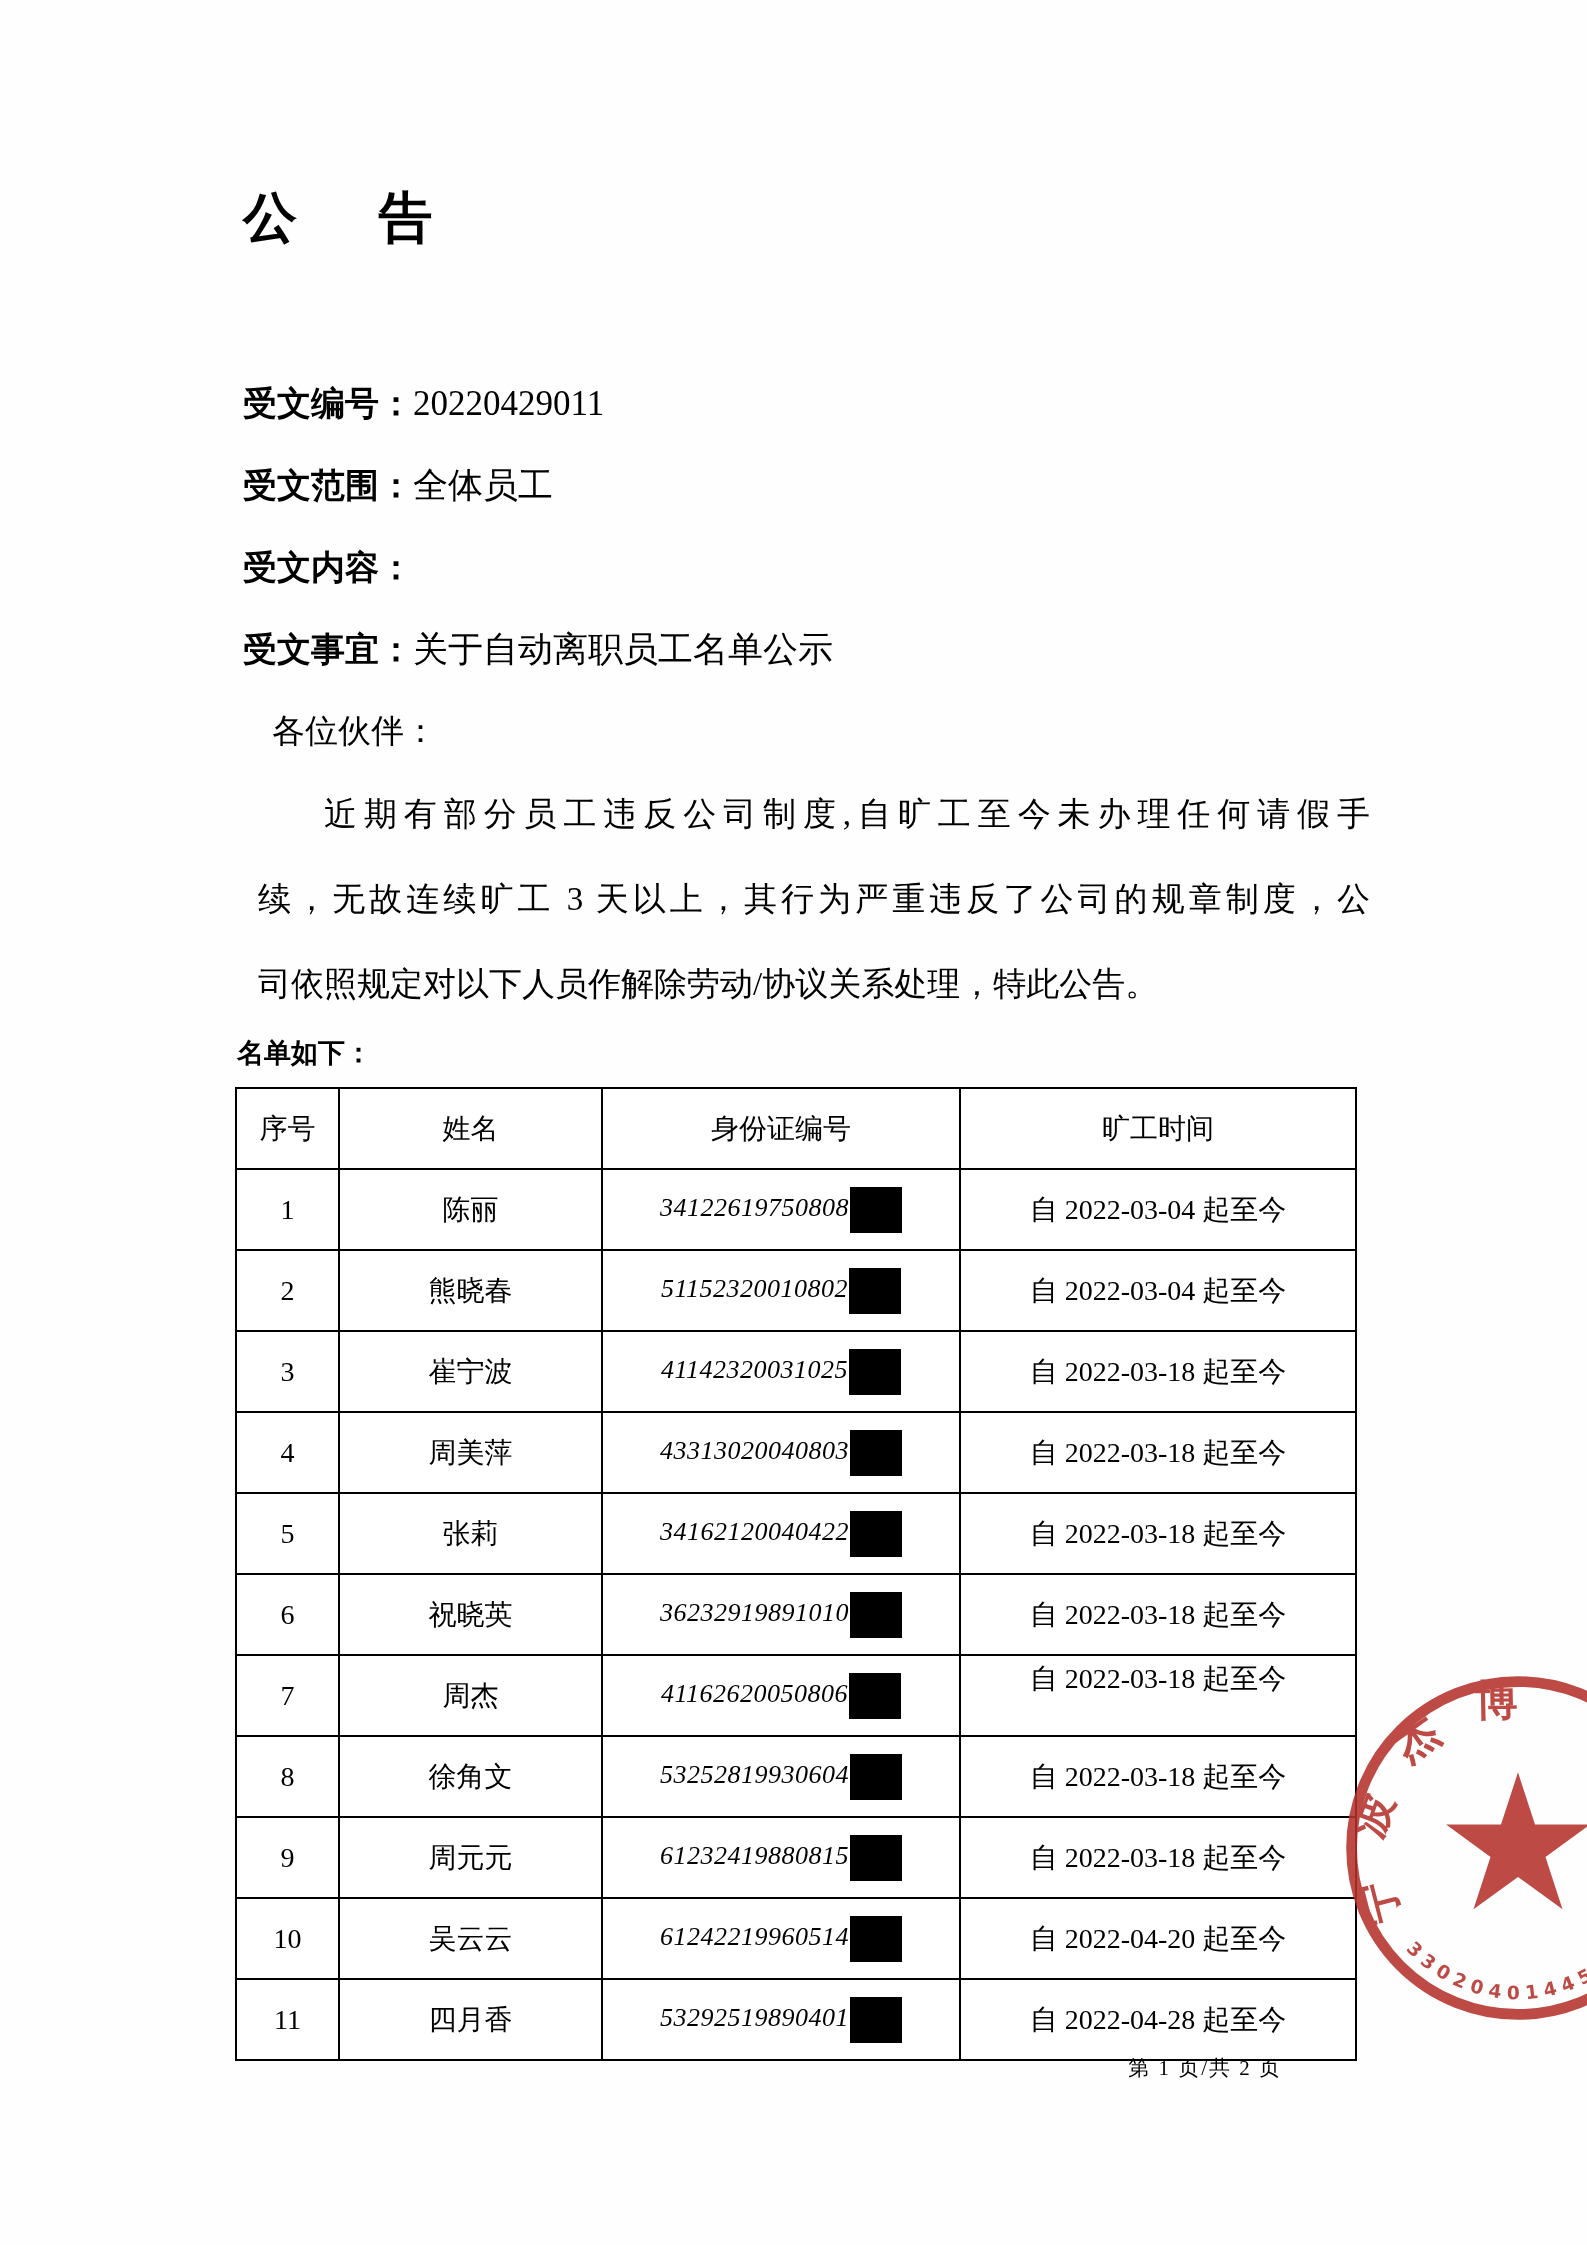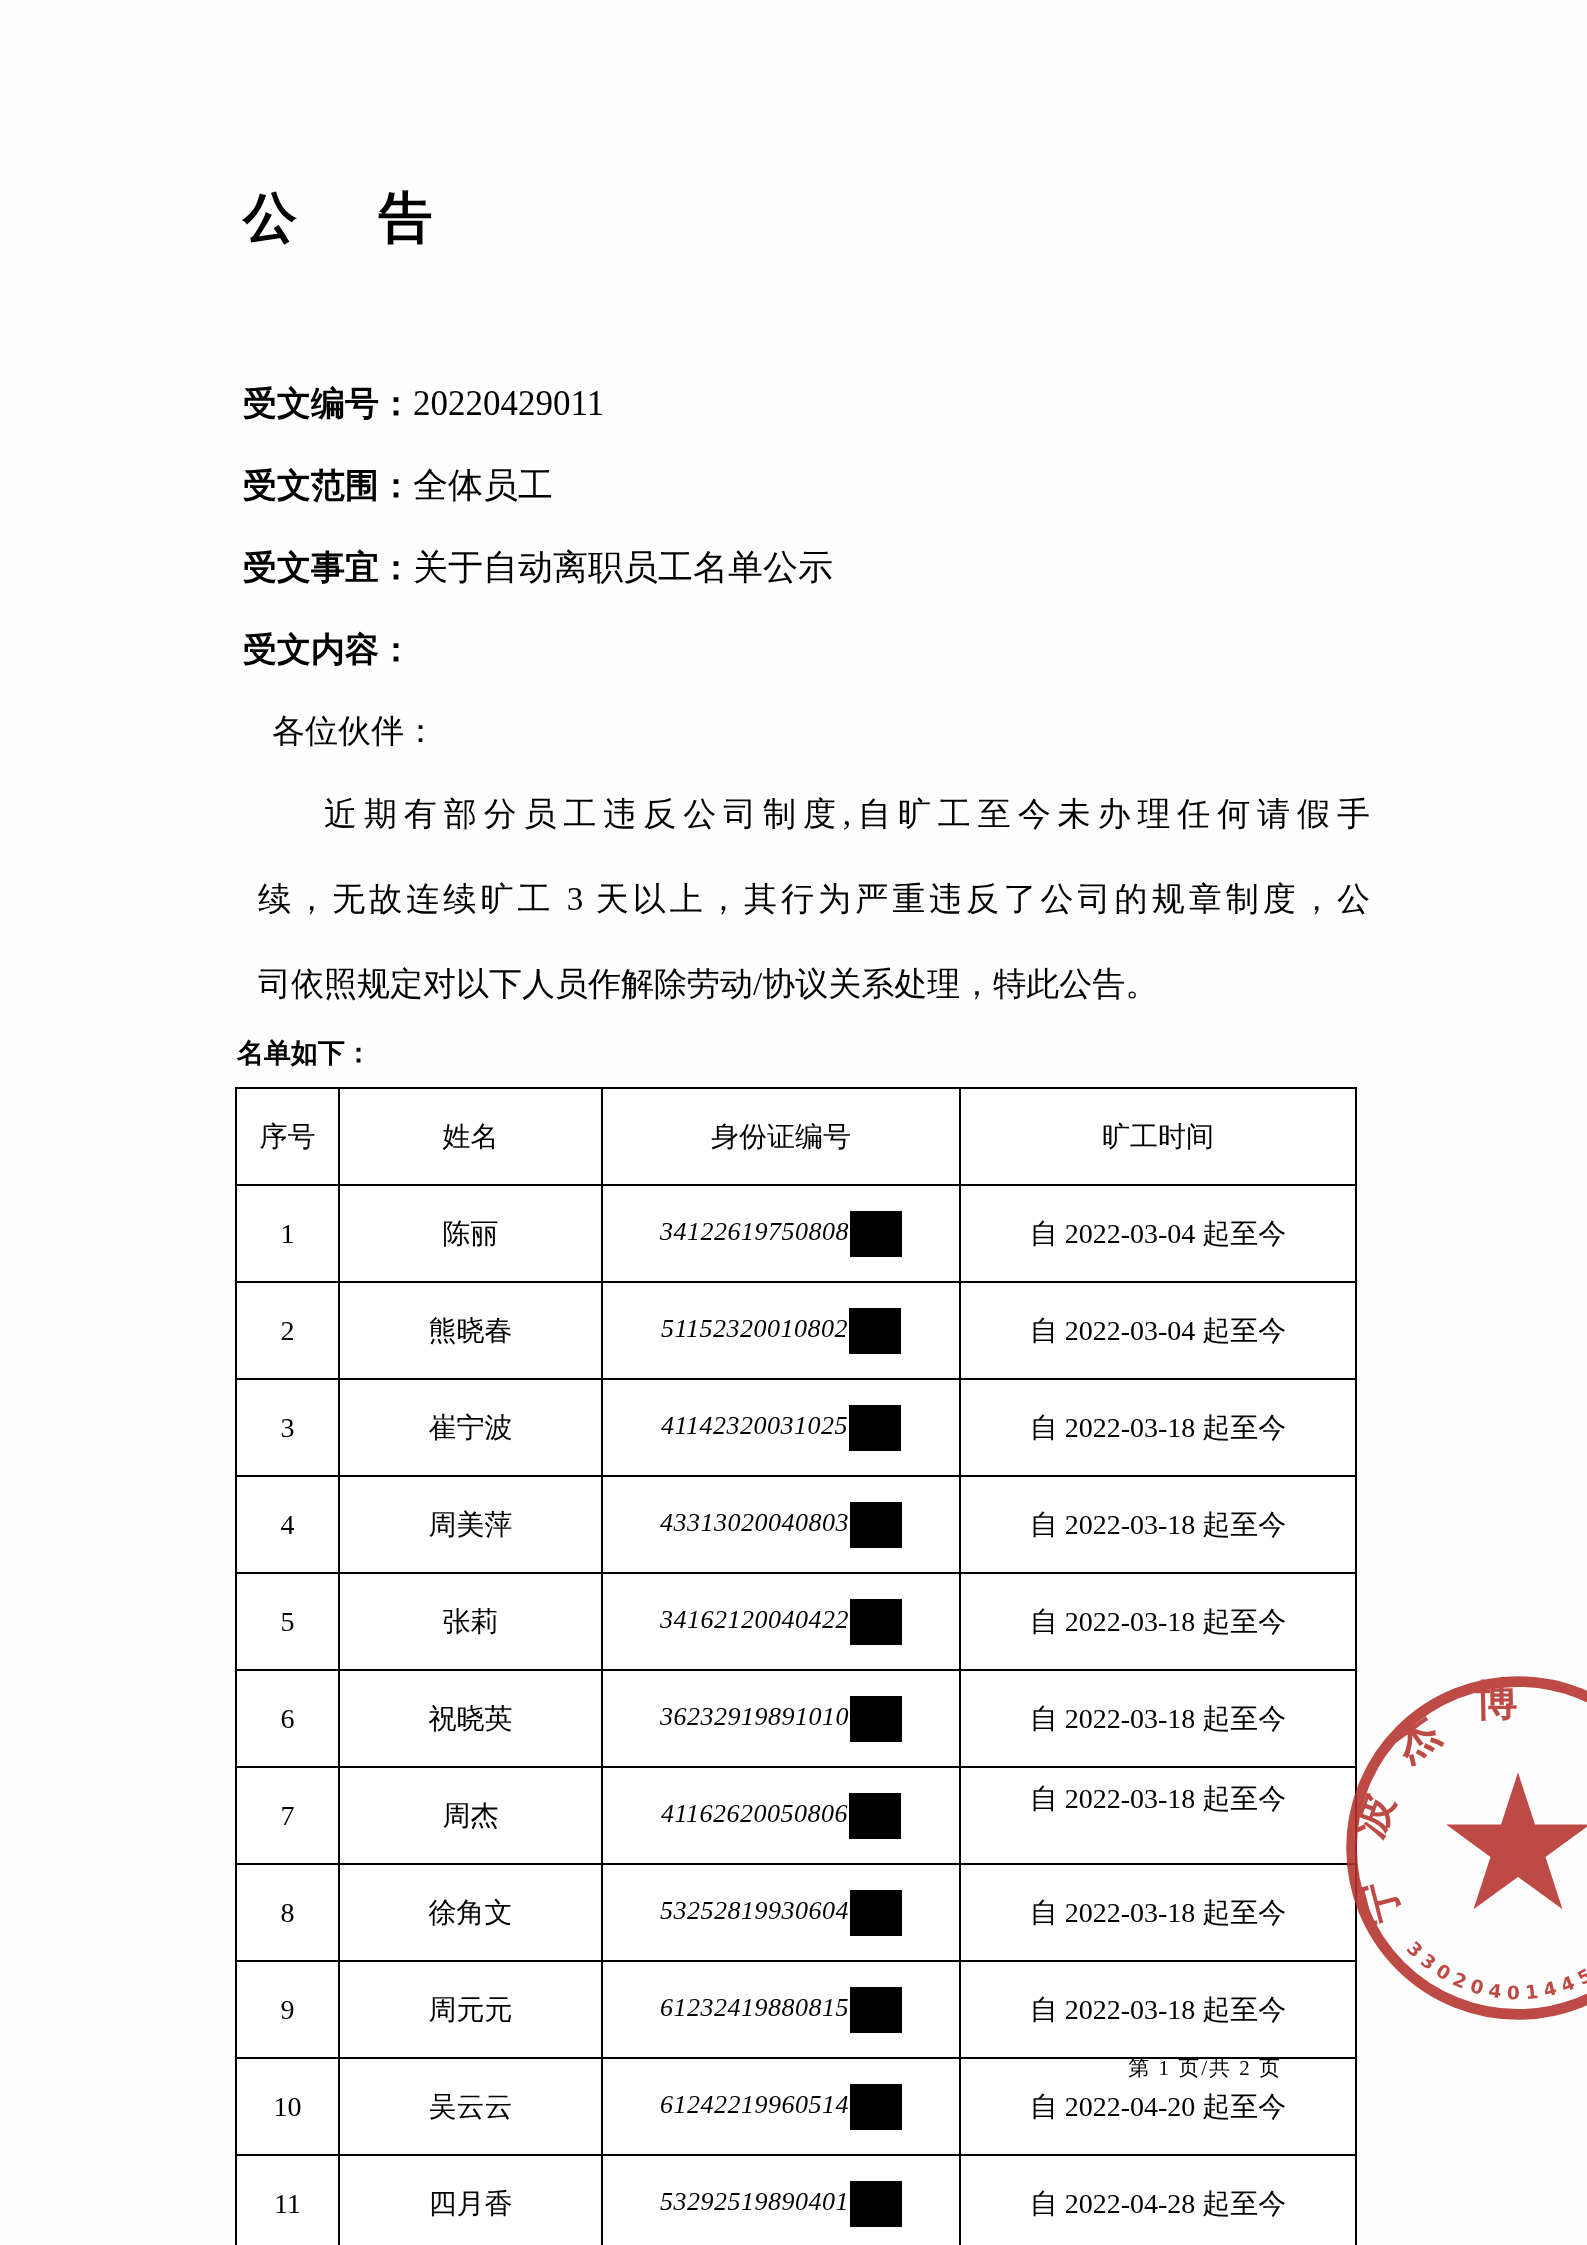--- a/index.html
+++ b/index.html
@@ -43,21 +43,21 @@
     font-weight:bold;font-size:27px;line-height:34px;
     font-family:"Liberation Sans","DejaVu Sans",sans-serif;
   }
   table.roster{
     position:absolute;top:1087px;left:235px;
     border-collapse:collapse;table-layout:fixed;
     background:#fff;
   }
   .roster th,.roster td{
     border:2px solid #000;
-    padding:12px;text-align:center;vertical-align:middle;
+    padding:4px;text-align:center;vertical-align:middle;
     font-weight:normal;overflow:hidden;
   }
   .roster th{height:71px;font-size:28px;}
   .roster td{height:71px;font-size:28px;}
   .col-no{width:103px;}
   .col-name{width:263px;}
   .col-id{width:358px;}
   .col-time{width:396px;}
   .id-wrap{display:inline-block;white-space:nowrap;}
   .id-digits{font-size:26px;letter-spacing:0.5px;font-style:italic;}
@@ -86,24 +86,24 @@
   <div class="title">公 告</div>
 
   <div class="fields">
     <div class="field">
       <span class="lbl">受文编号：</span><span class="val">20220429011</span>
     </div>
     <div class="field">
       <span class="lbl">受文范围：</span><span class="val">全体员工</span>
     </div>
     <div class="field">
+      <span class="lbl">受文内容：</span><span class="val"></span>
+    </div>
+    <div class="field">
       <span class="lbl">受文事宜：</span><span class="val">关于自动离职员工名单公示</span>
-    </div>
-    <div class="field">
-      <span class="lbl">受文内容：</span><span class="val"></span>
     </div>
   </div>
 
   <div class="salutation">各位伙伴：</div>
 
   <div class="body-text">
     <div class="body-line first">近期有部分员工违反公司制度,自旷工至今未办理任何请假手</div>
     <div class="body-line">续，无故连续旷工 3 天以上，其行为严重违反了公司的规章制度，公</div>
     <div class="body-line last">司依照规定对以下人员作解除劳动/协议关系处理，特此公告。</div>
   </div>

